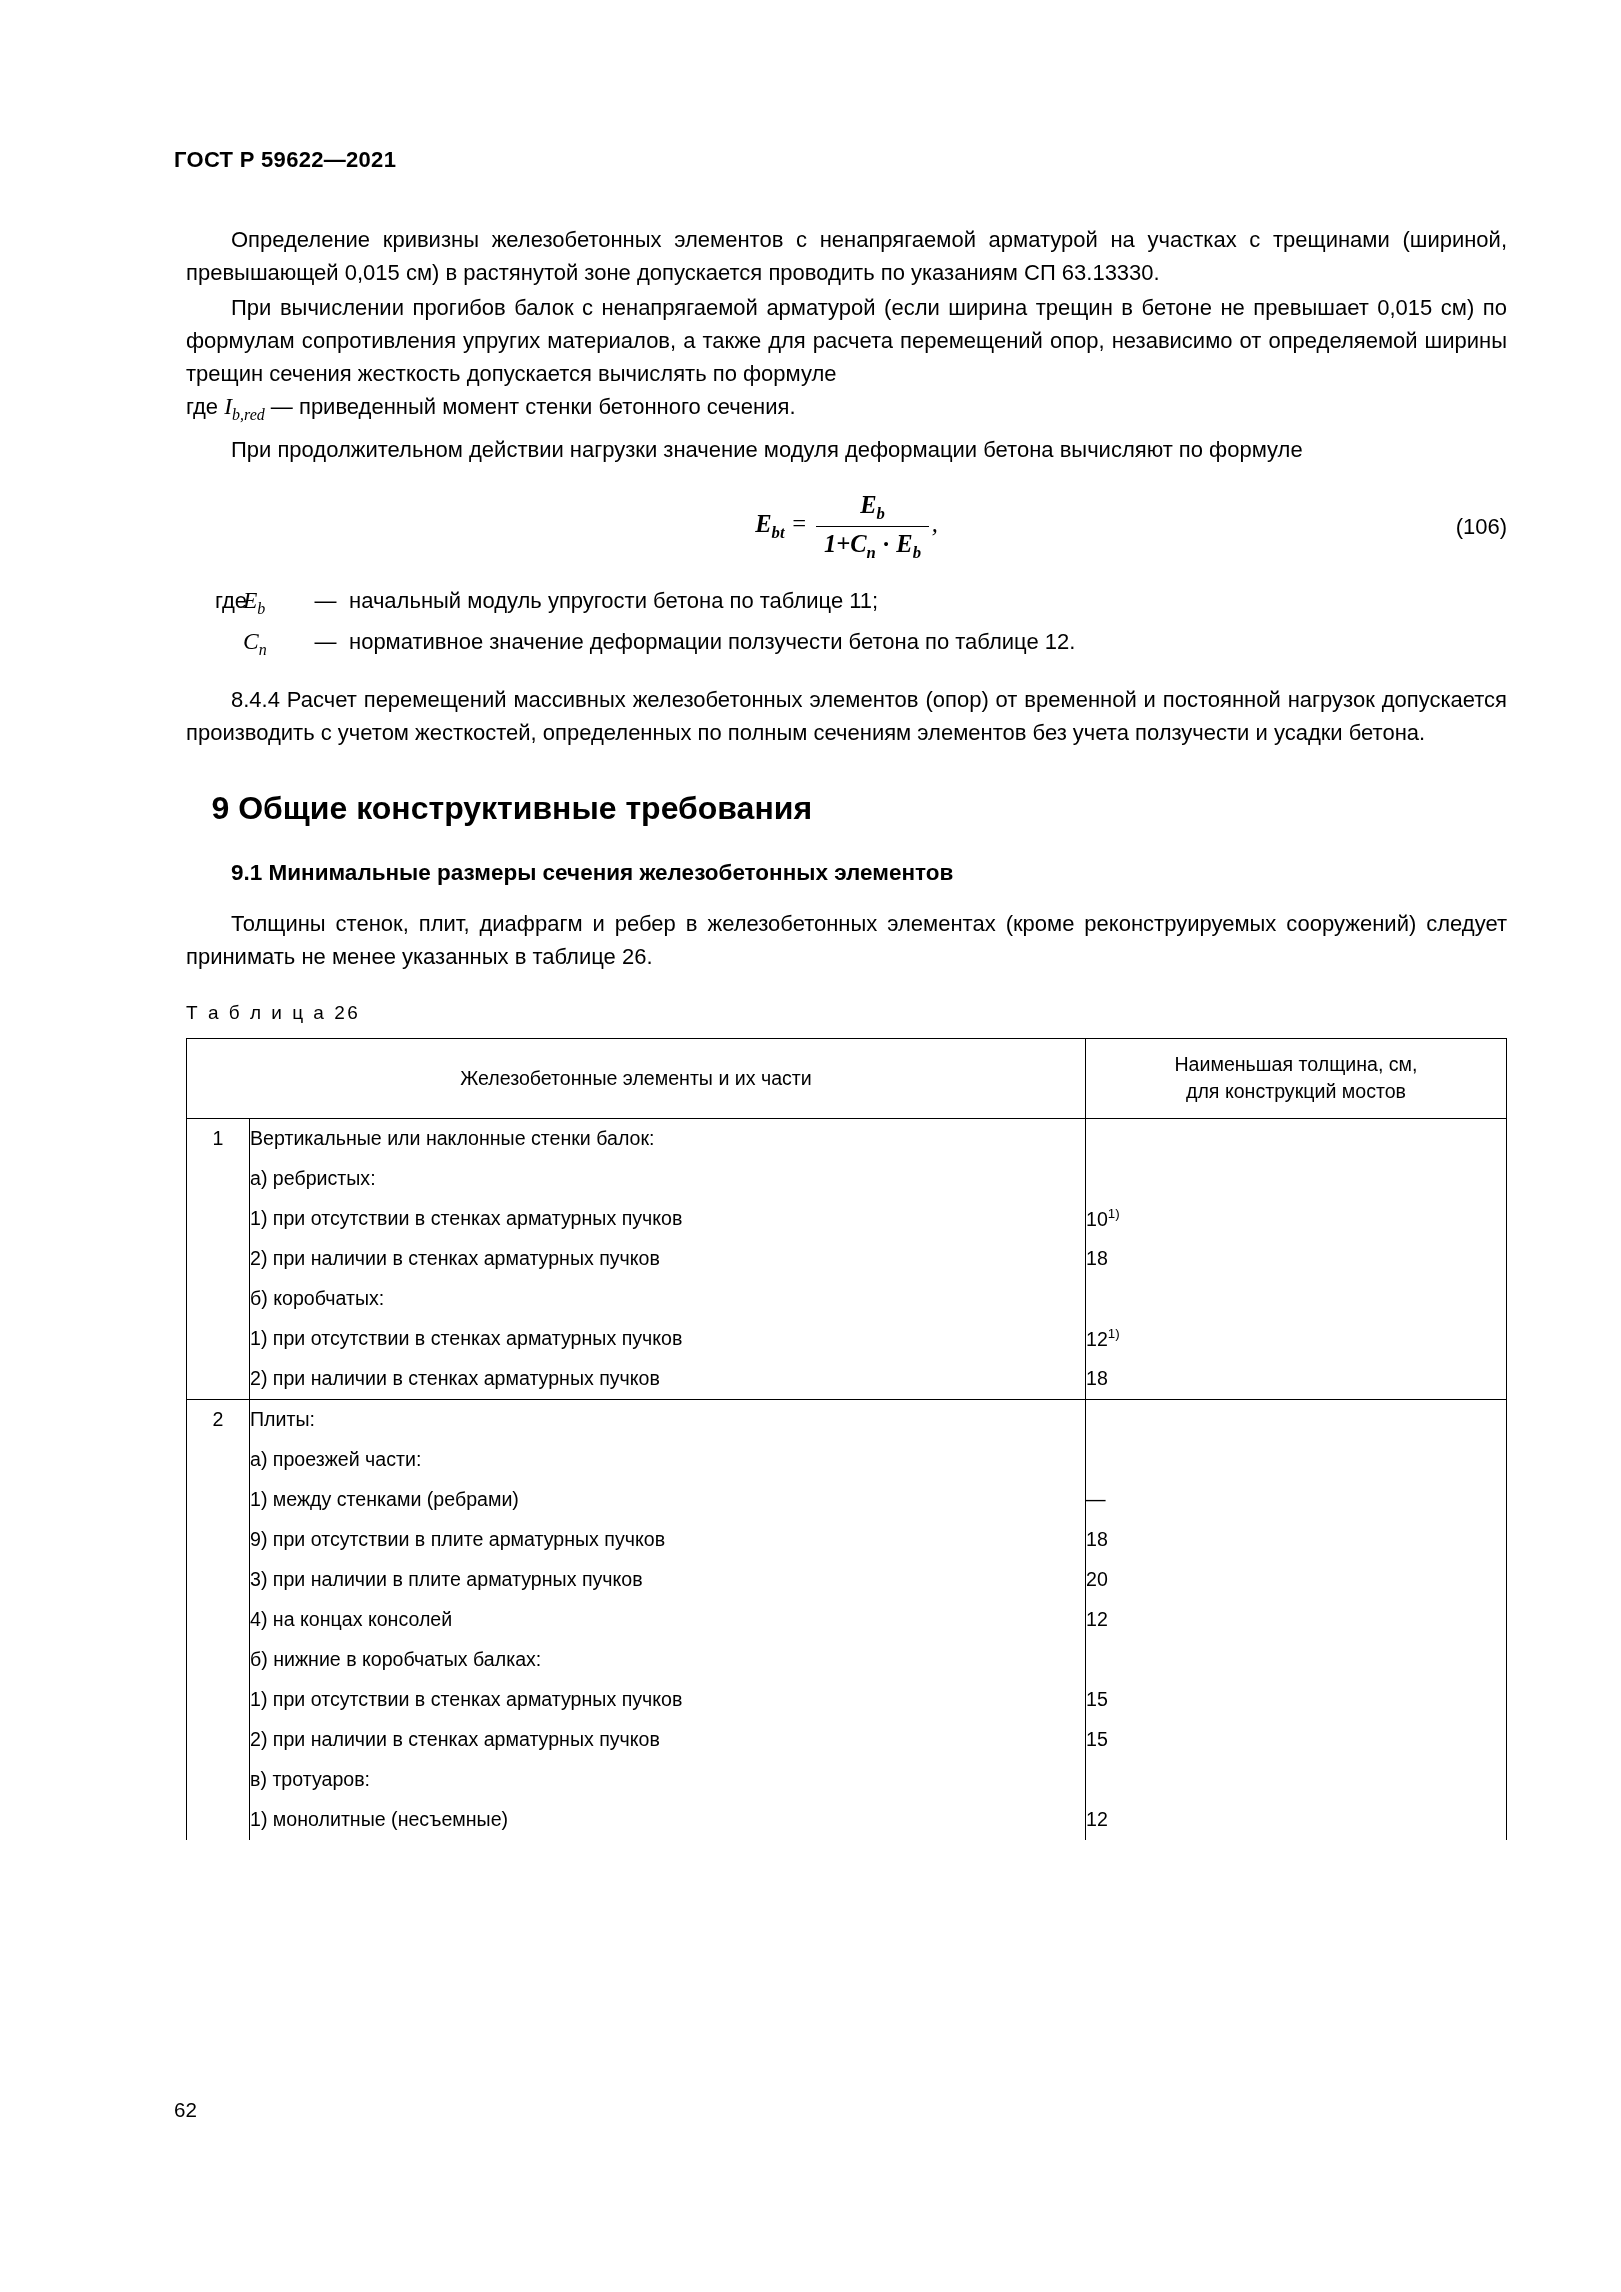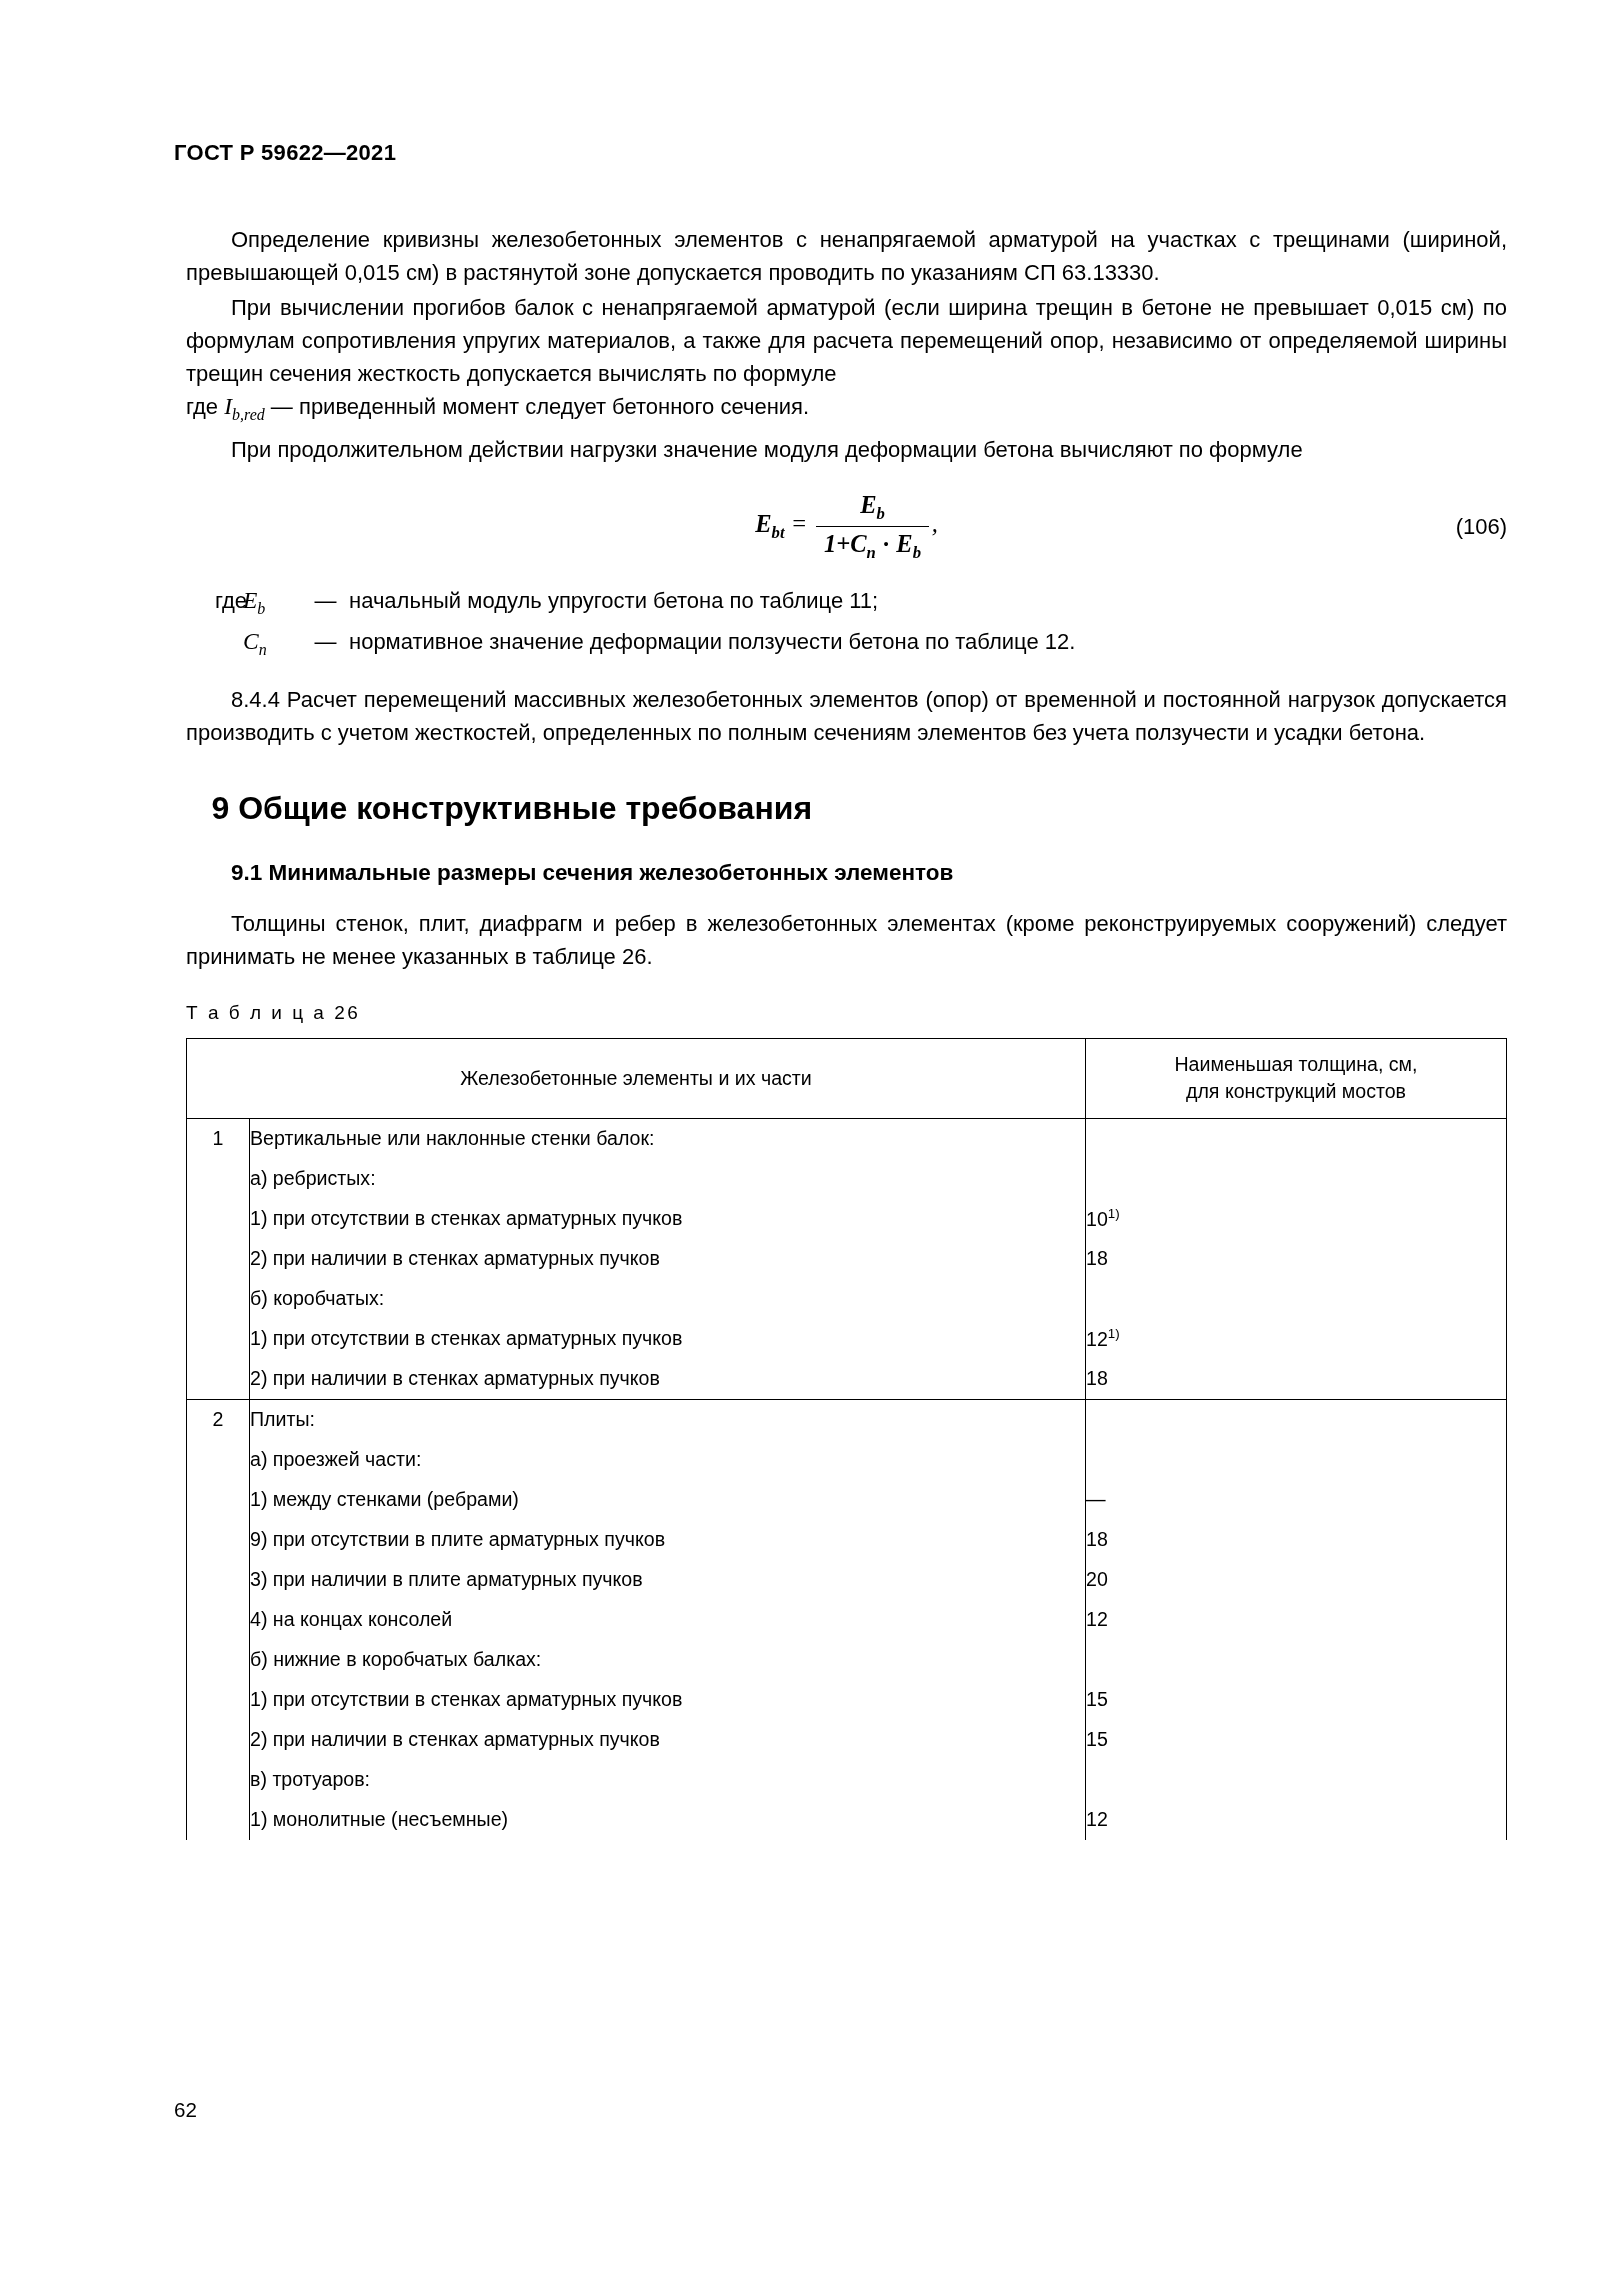--- a/index.html
+++ b/index.html
@@ -18,21 +18,21 @@
     position: absolute;
     left: 0; top: 0;
     width: 1621px;
     height: 2293px;
     box-sizing: border-box;
     padding: 0;
   }
   .header {
     position: absolute;
     left: 174px;
-    top: 140px;
+    top: 147px;
     font-size: 22px;
     font-weight: bold;
     letter-spacing: 0.3px;
   }
   .content {
     position: absolute;
     left: 186px;
     top: 223px;
     width: 1321px;
   }
@@ -196,21 +196,21 @@
   <div class="content">
 
     <p class="body indent">Определение кривизны железобетонных элементов с ненапрягаемой арматурой на участках с трещинами (шириной, превышающей 0,015 см) в растянутой зоне допускается проводить по указаниям СП 63.13330.</p>
 
     <p class="body indent" style="margin-top:2px">При вычислении прогибов балок с ненапрягаемой арматурой (если ширина трещин в бетоне не превышает 0,015 см) по формулам сопротивления упругих материалов, а также для расчета перемещений опор, независимо от определяемой ширины трещин сечения жесткость допускается вычислять по формуле</p>
 
 
     <p class="body">
       <span>где</span>
       <span style="font-family:'Liberation Serif',serif;font-style:italic;font-size:23.5px;">I<sub>b,red</sub></span>
-      <span>— приведенный момент следует бетонного сечения.</span>
+      <span>— приведенный момент стенки бетонного сечения.</span>
     </p>
 
     <p class="body indent" style="margin-top:2px">При продолжительном действии нагрузки значение модуля деформации бетона вычисляют по формуле</p>
 
     <div class="formula-row" style="margin-top:25.5px;margin-bottom:21px;">
       <div class="formula">
         <span style="font-weight:bold;">E</span><sub class="it" style="font-weight:bold;">bt</sub> =
         <span class="frac">
           <span class="num">E<sub class="it">b</sub></span>
           <span class="den">1+<span style="font-style:italic;">C</span><sub class="it">n</sub> <span style="font-style:normal;">·</span> <span style="font-style:italic;">E</span><sub class="it">b</sub></span>

